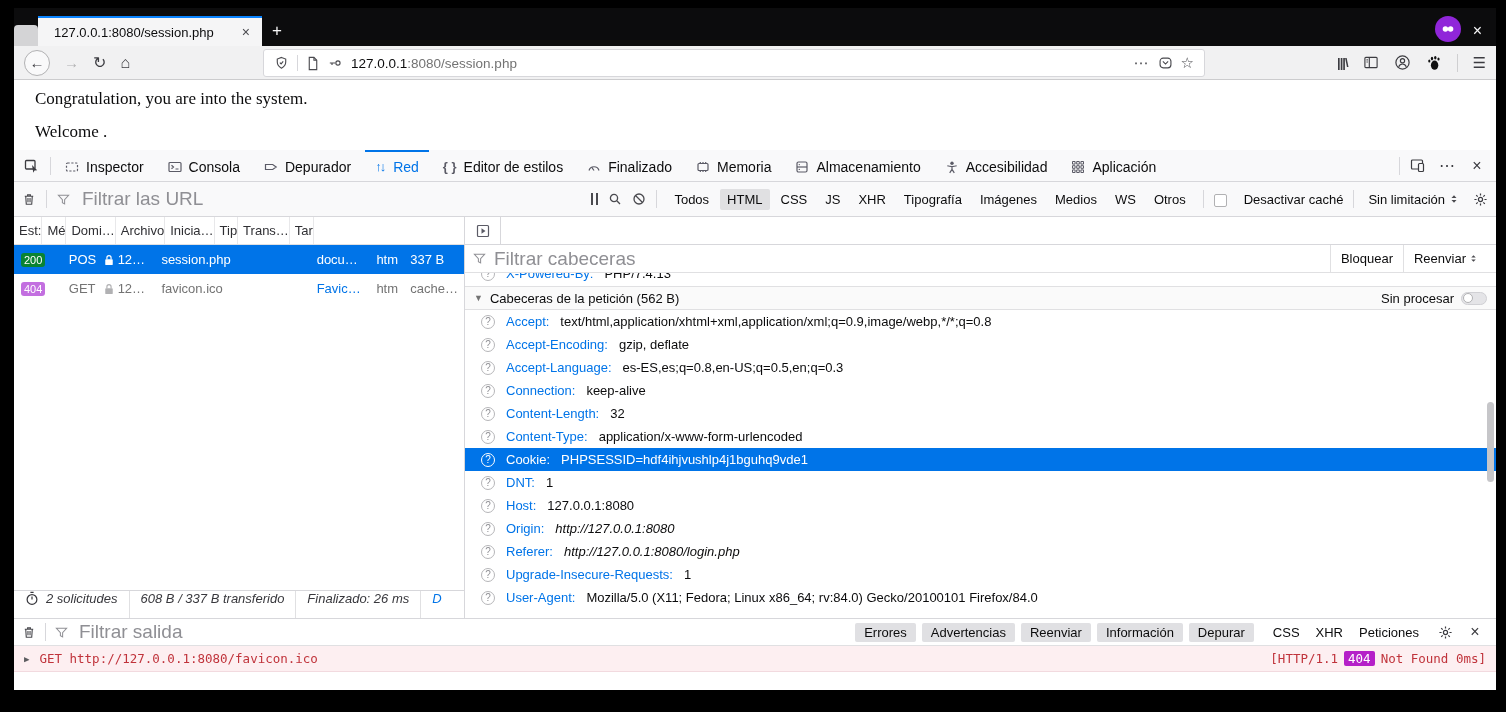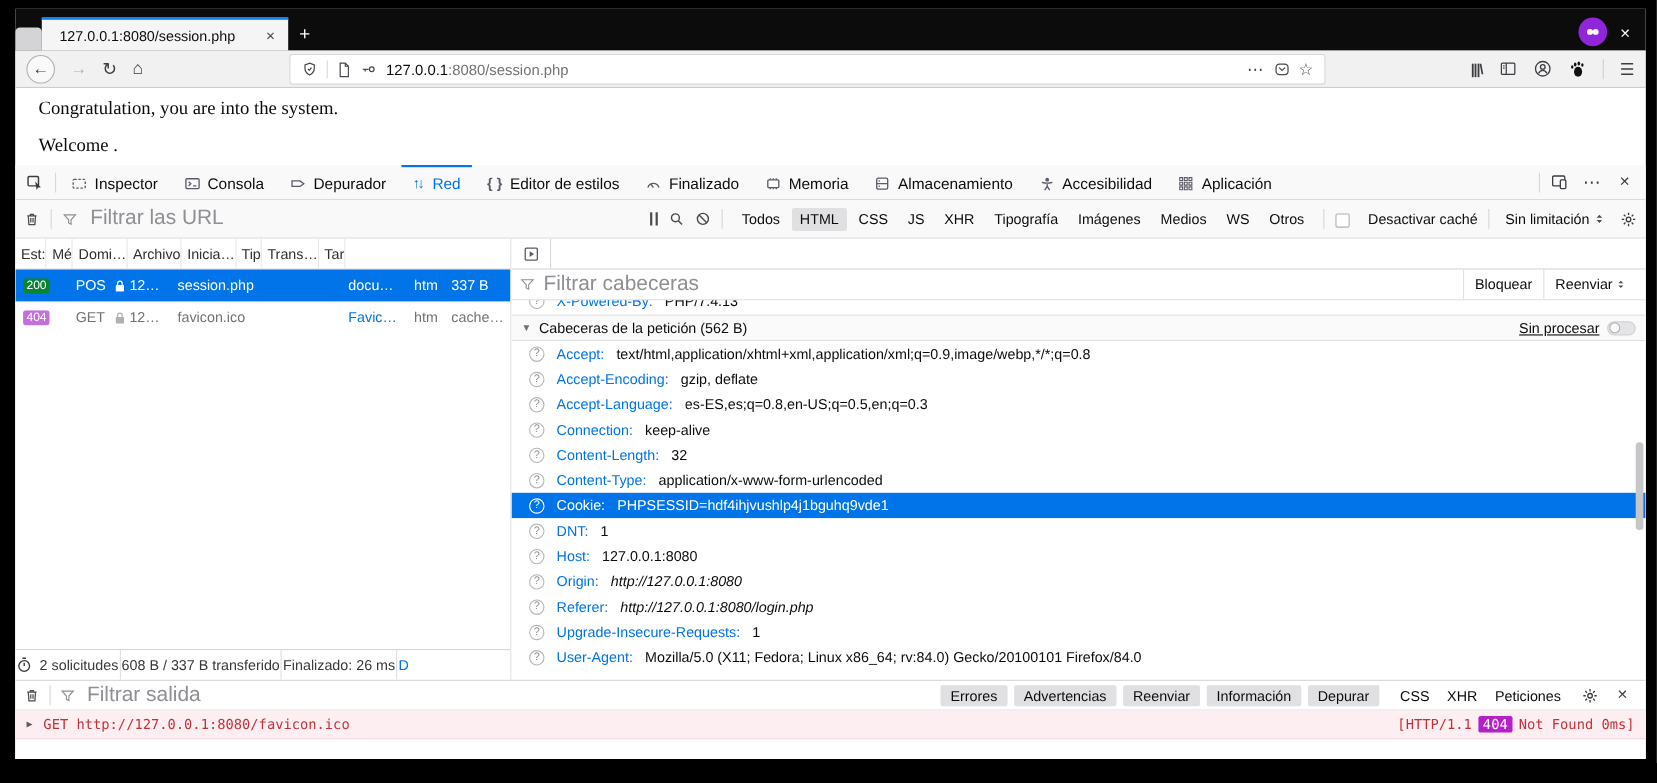--- a/index.html
+++ b/index.html
@@ -98,38 +98,38 @@
   .nt-row.sel{background:var(--selRow);color:#fff;}
   .nt-row.err{color:#737373;}
   .badge{min-width:24px;text-align:center;padding:1px 3px;border-radius:3px;font-size:11px;color:#fff;margin-left:2px;}
   .ok .badge{background:var(--green);}
   .err .badge{background:var(--purple);}
   .sel .lock{color:#fff;}
   .err .lock{color:#b1b1b3;}
   .err .init{color:var(--blue);}
   .nt-status{position:absolute;left:0;right:0;bottom:0;height:28px;border-top:1px solid #d7d7db;
     display:flex;align-items:center;color:#38383d;background:#fff;}
-  .st-item{display:flex;align-items:center;gap:7px;padding:0 1px;height:100%;border-right:1px solid #e0e0e2;white-space:nowrap;}
+  .st-item{display:flex;gap:7px;padding:0 11px;height:100%;border-right:1px solid #e0e0e2;white-space:nowrap;font-style:italic;}
   .st-item:last-child{border-right:none;overflow:hidden;color:var(--blue);}
 
   
   .panel{position:absolute;left:451px;top:0;right:0;bottom:0;background:#fff;overflow:hidden;}
   .p-tabs{height:28px;display:flex;align-items:stretch;border-bottom:1px solid #d7d7db;}
   .p-first{width:36px;display:flex;align-items:center;justify-content:center;border-right:1px solid #d7d7db;color:#5b5b66;}
   .p-tab{padding:0 15px;display:flex;align-items:center;font-size:13.5px;color:#0c0c0d;border-top:2px solid transparent;}
   .p-tab.active{color:var(--blue);border-top-color:var(--blue);}
   .p-filter{height:28px;border-bottom:1px solid #e0e0e2;display:flex;align-items:center;padding:0 8px;gap:6px;}
   .p-actions{display:flex;align-items:center;height:100%;}
   .p-act{padding:0 10px;display:flex;align-items:center;gap:3px;height:100%;border-left:1px solid #e0e0e2;color:#0c0c0d;}
   .p-clip{height:13px;overflow:hidden;position:relative;}
   .p-clip .h-row{transform:translateY(-11px);}
   .p-section{height:24px;display:flex;align-items:center;gap:7px;background:#fafafa;
     border-top:1px solid #e0e0e2;border-bottom:1px solid #e0e0e2;padding:0 9px;}
   .tri{color:#737373;font-size:9px;}
-  .raw{margin-left:auto;display:flex;align-items:center;gap:7px;color:#0c0c0d;text-decoration:underline;}
+  .raw{margin-left:auto;display:flex;align-items:center;gap:7px;color:#0c0c0d;}
   .toggle{width:26px;height:13px;border-radius:7px;background:#e4e4e7;border:1px solid #d0d0d4;position:relative;}
   .knob{position:absolute;left:1px;top:0.5px;width:10px;height:10px;border-radius:50%;background:#fff;border:1px solid #b1b1b3;}
   .h-row{height:23px;display:flex;align-items:center;gap:11px;padding:0 16px;white-space:nowrap;}
   .q{flex:none;width:14px;height:14px;border:1px solid #b6b6b9;border-radius:50%;color:#8f8f94;
     font-size:10px;display:flex;align-items:center;justify-content:center;}
   .h-name{color:var(--blue);}
   .h-val{color:#0c0c0d;overflow:hidden;}
   .h-row.sel{background:var(--selRow);}
   .h-row.sel .h-name,.h-row.sel .h-val{color:#fff;}
   .h-row.sel .q{border-color:#fff;color:#fff;}

